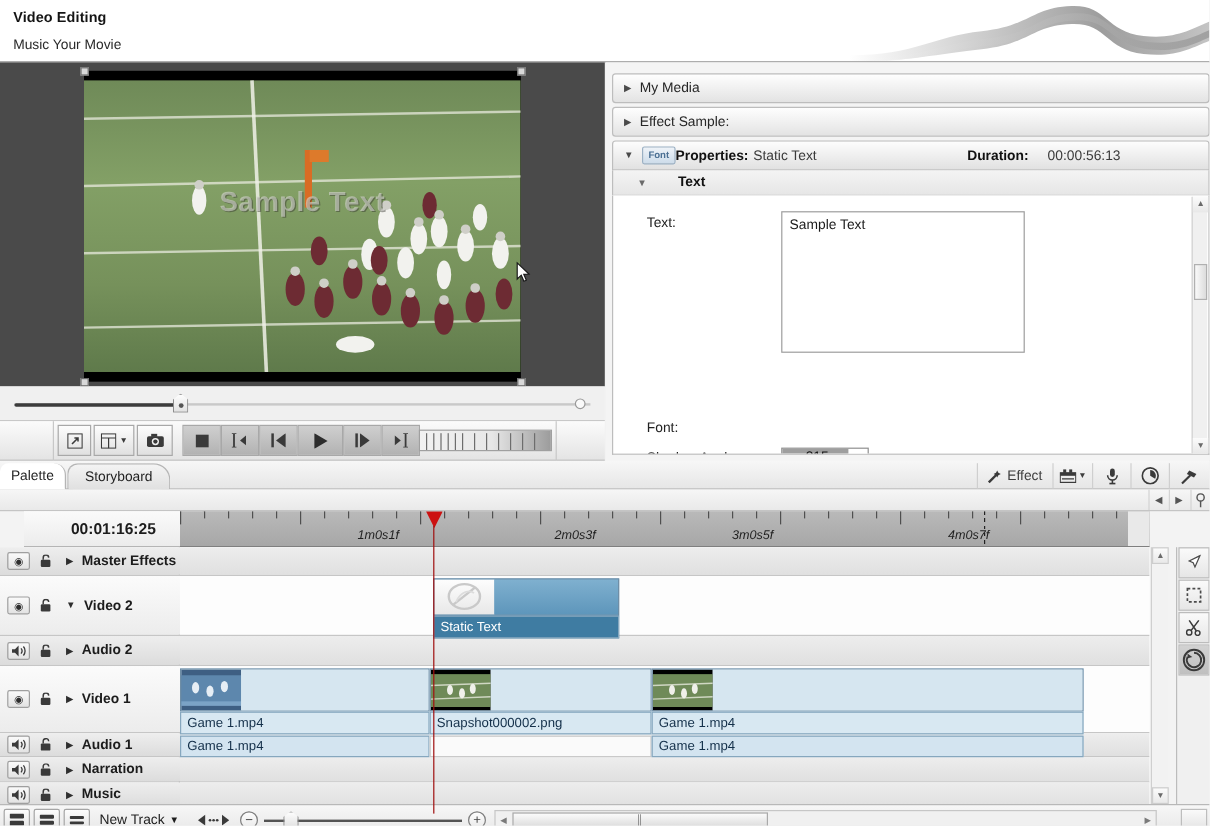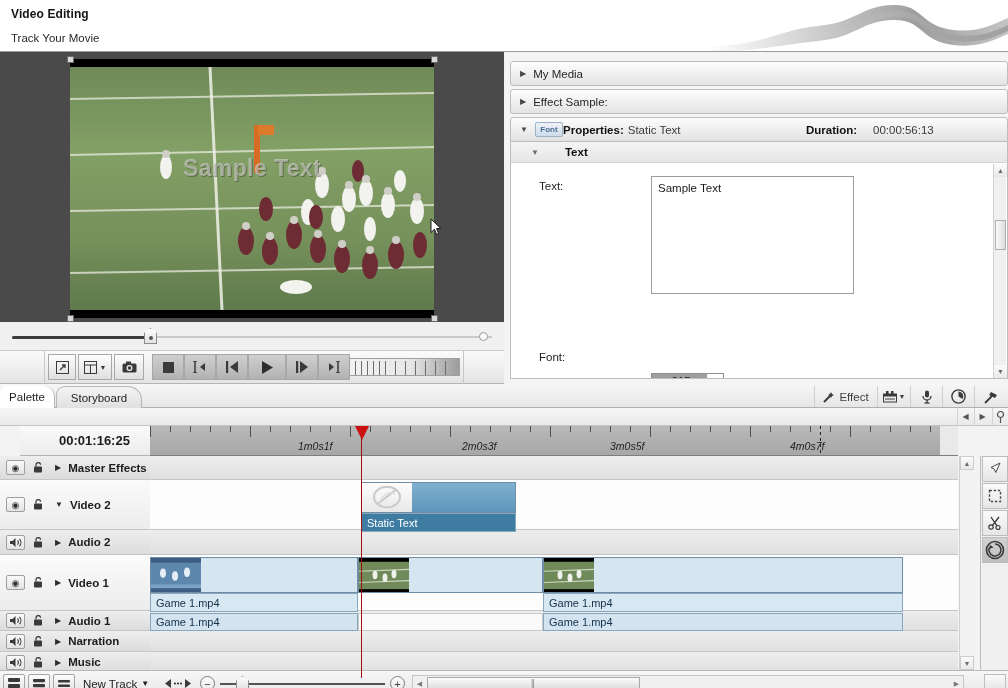--- a/index.html
+++ b/index.html
@@ -285,21 +285,21 @@
               display:flex;align-items:center;justify-content:center; font-size:9px;color:#7a7a7a; letter-spacing:1px;}
   #bb-corner { position:absolute; right:2px; top:3px; width:22px; height:19px; background:linear-gradient(#fafafa,#e2e2e2); border:1px solid #bdbdbd;}
 
   #cursor-arrow { position:absolute; left:430px; top:218px; width:12px; height:18px; z-index:60; }
 </style>
 </head>
 <body>
 
 <div id="header">
   <div class="h-title">Video Editing</div>
-  <div class="h-sub">Track Your Movie</div>
+  <div class="h-sub">Music Your Movie</div>
   <svg class="wave" viewBox="0 0 300 52" preserveAspectRatio="none">
     <defs>
       <linearGradient id="wg" x1="0" y1="0" x2="1" y2="0">
         <stop offset="0%" stop-color="#ffffff"></stop>
         <stop offset="35%" stop-color="#cfcfcf"></stop>
         <stop offset="70%" stop-color="#9d9d9d"></stop>
         <stop offset="100%" stop-color="#c4c4c4"></stop>
       </linearGradient>
       <linearGradient id="wg2" x1="0" y1="0" x2="1" y2="0">
         <stop offset="0%" stop-color="#ffffff"></stop>
@@ -791,20 +791,21 @@
             </g>
           <g fill="#f0f0ea">
               <ellipse cx="16" cy="18" rx="2.5" ry="4.5"></ellipse>
               <ellipse cx="26" cy="21" rx="2.5" ry="4.5"></ellipse>
               <ellipse cx="35" cy="17" rx="2.5" ry="4.5"></ellipse>
             </g>
         </svg>
       </div>
       <div class="body" style="background:#d6e6f0;"></div>
     </div>
+    <div class="cliplabel" style="left:208px;top:137px;width:185px;background:#d8e8f2;color:#14304a;">Snapshot000002.png</div>
 
     <div class="clip" style="left:393px;top:101px;width:360px;height:36px;background:#cfe2ee;">
       <div class="thumb">
         <svg width="100%" height="100%" viewBox="0 0 50 36" preserveAspectRatio="none">
           <rect width="50" height="36" fill="#000"></rect>
             <rect y="4" width="50" height="29" fill="#6f8a58"></rect>
           <g stroke="#e8eade" stroke-width="1.2" opacity=".8">
               <line x1="0" y1="14" x2="50" y2="12"></line>
               <line x1="0" y1="26" x2="50" y2="24"></line>
             </g>

